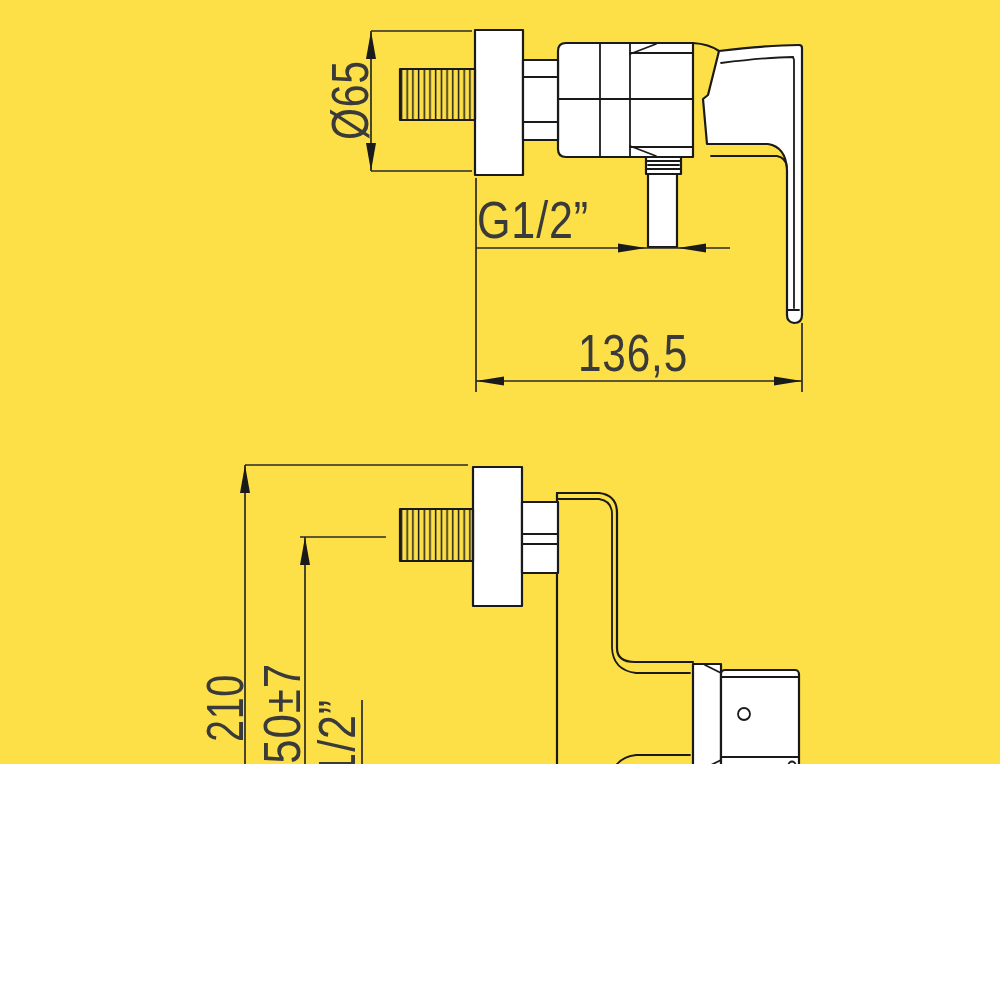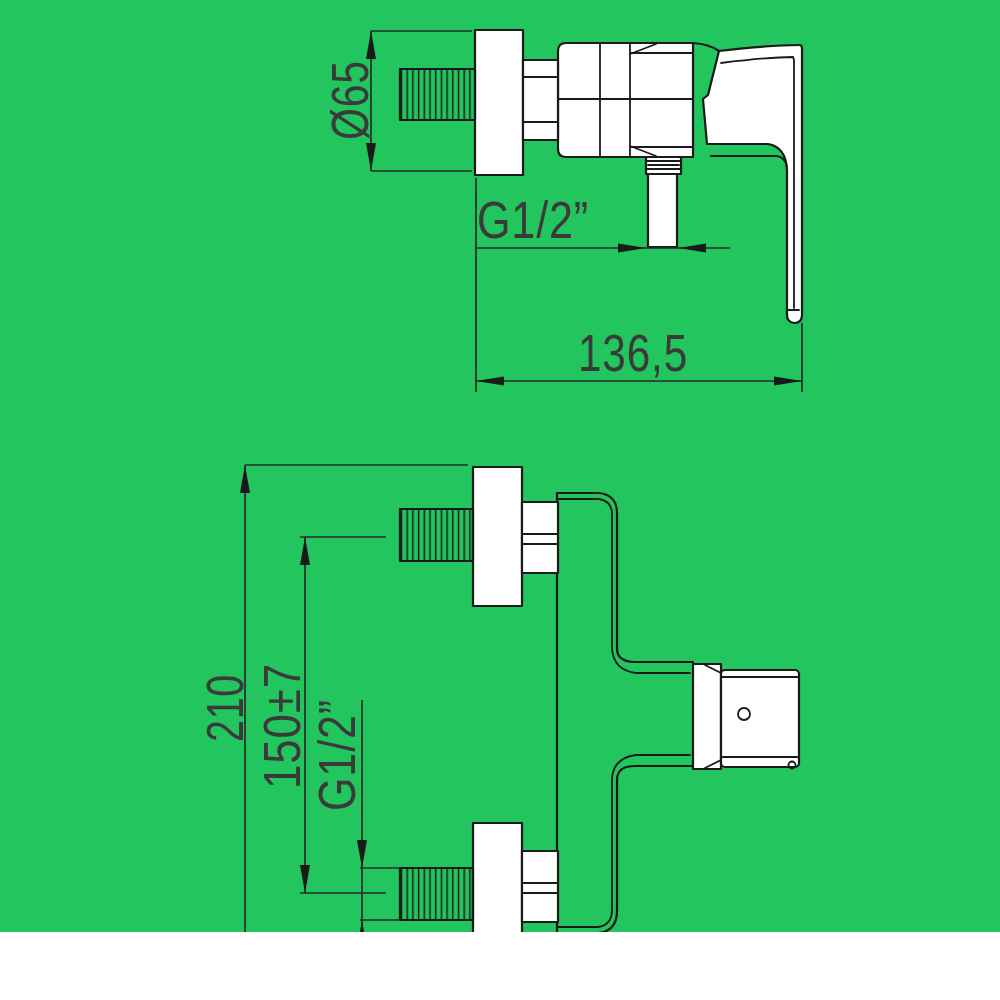--- a/index.html
+++ b/index.html
@@ -1,16 +1,16 @@
 <!DOCTYPE html>
 <html><head>
 <meta charset="utf-8">
 <style>
   html,body{margin:0;padding:0;background:#ffffff;}
-  .canvas{width:1000px;height:932px;position:relative;background:#22c55e;overflow:hidden;}
+  .canvas{width:1000px;height:764px;position:relative;background:#fde047;overflow:hidden;}
   svg{display:block;}
   text{font-family:"Liberation Sans", sans-serif;fill:#3a3a3a;}
   .dimtxt{font-size:52px;letter-spacing:1px;}
   .part{stroke:#1a1a1a;stroke-width:2.2;fill:none;stroke-linejoin:round;stroke-linecap:round;}
   .partfill{stroke:#1a1a1a;stroke-width:2.2;fill:#ffffff;stroke-linejoin:round;}
   .detail{stroke:#1a1a1a;stroke-width:1.8;fill:none;stroke-linecap:round;}
   .dim{stroke:#2a2a2a;stroke-width:1.7;fill:none;stroke-linecap:butt;}
   .arrow{fill:#1a1a1a;stroke:none;}
 </style>
 </head>

